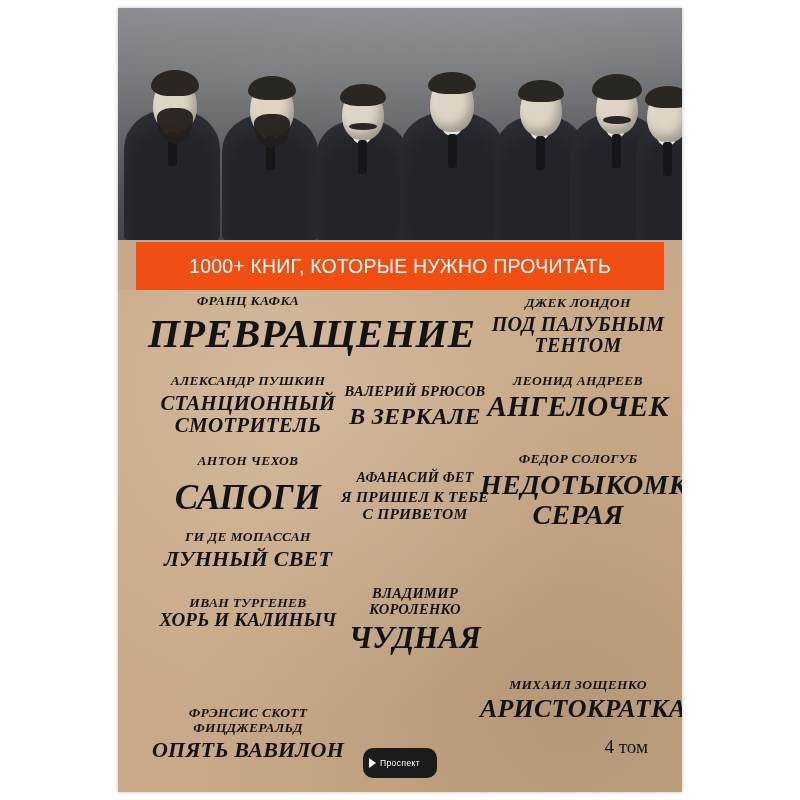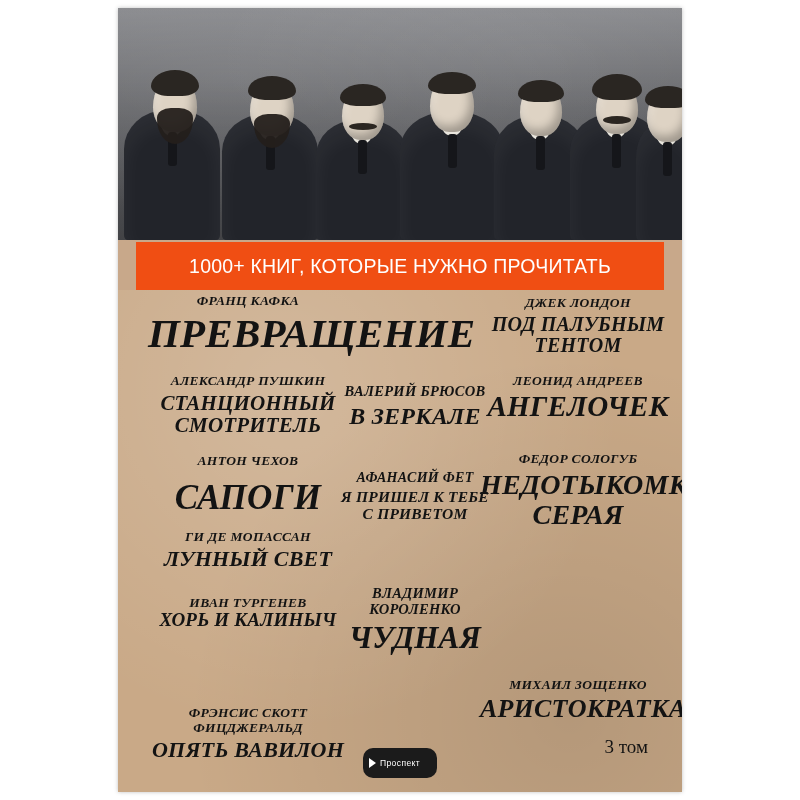--- a/index.html
+++ b/index.html
@@ -336,21 +336,21 @@
         <div class="title" style="font-size:28px; margin-top:4px; line-height:1.08;">НЕДОТЫКОМКА СЕРАЯ</div>
       </div>
 
 
 
       <div class="entry col-right" style="top:388px;">
         <div class="author" style="font-size:13.5px;">Михаил Зощенко</div>
         <div class="title" style="font-size:26px; margin-top:4px;">АРИСТОКРАТКА</div>
       </div>
 
-      <div class="volume">3 том</div>
+      <div class="volume">4 том</div>
 
       <div class="logo">
         <span class="logo-mark"></span>
         <span class="logo-text">Проспект</span>
       </div>
 
     </div>
   </div>
 </div>
 

